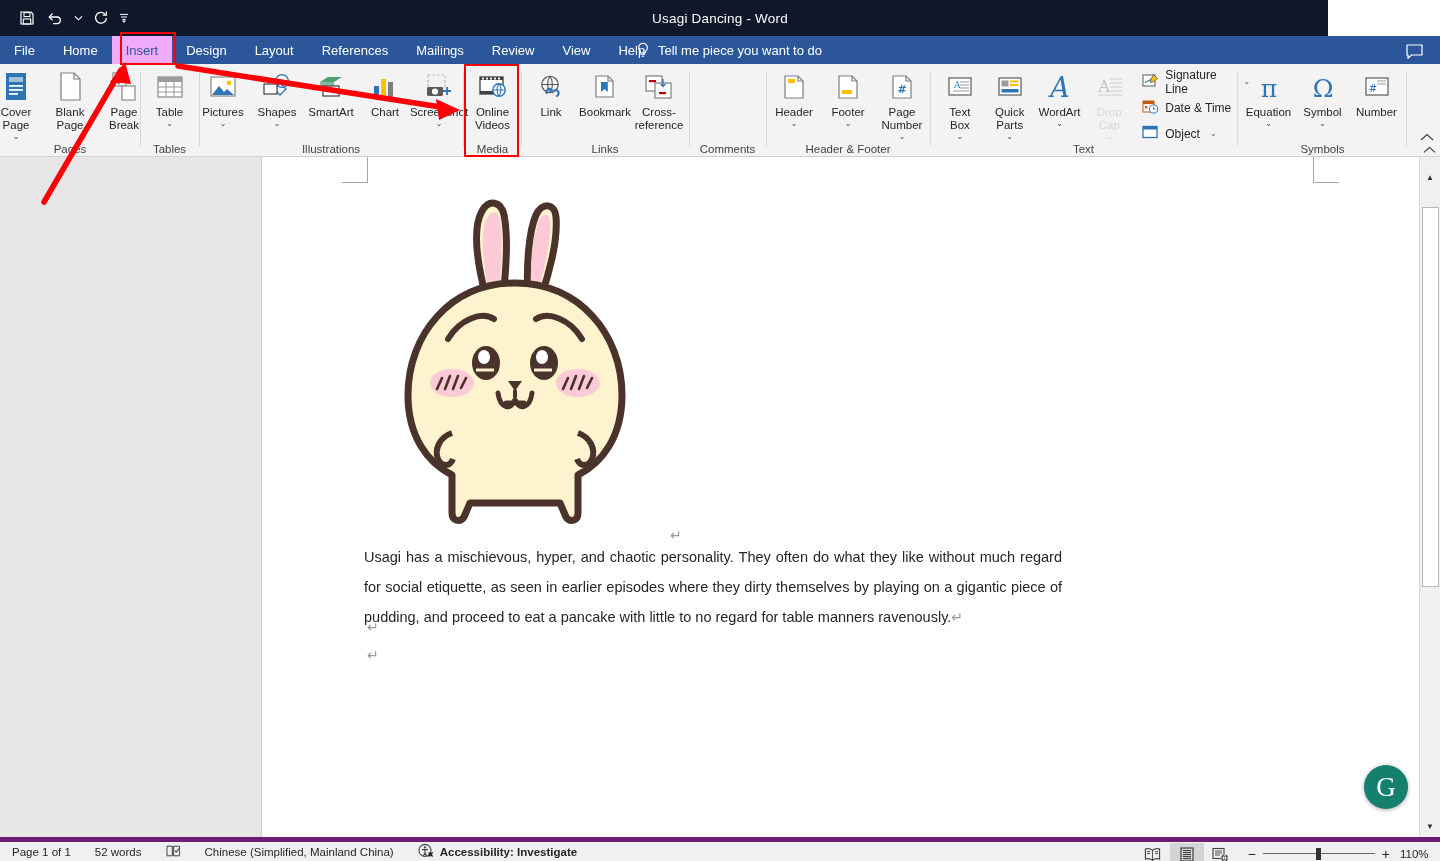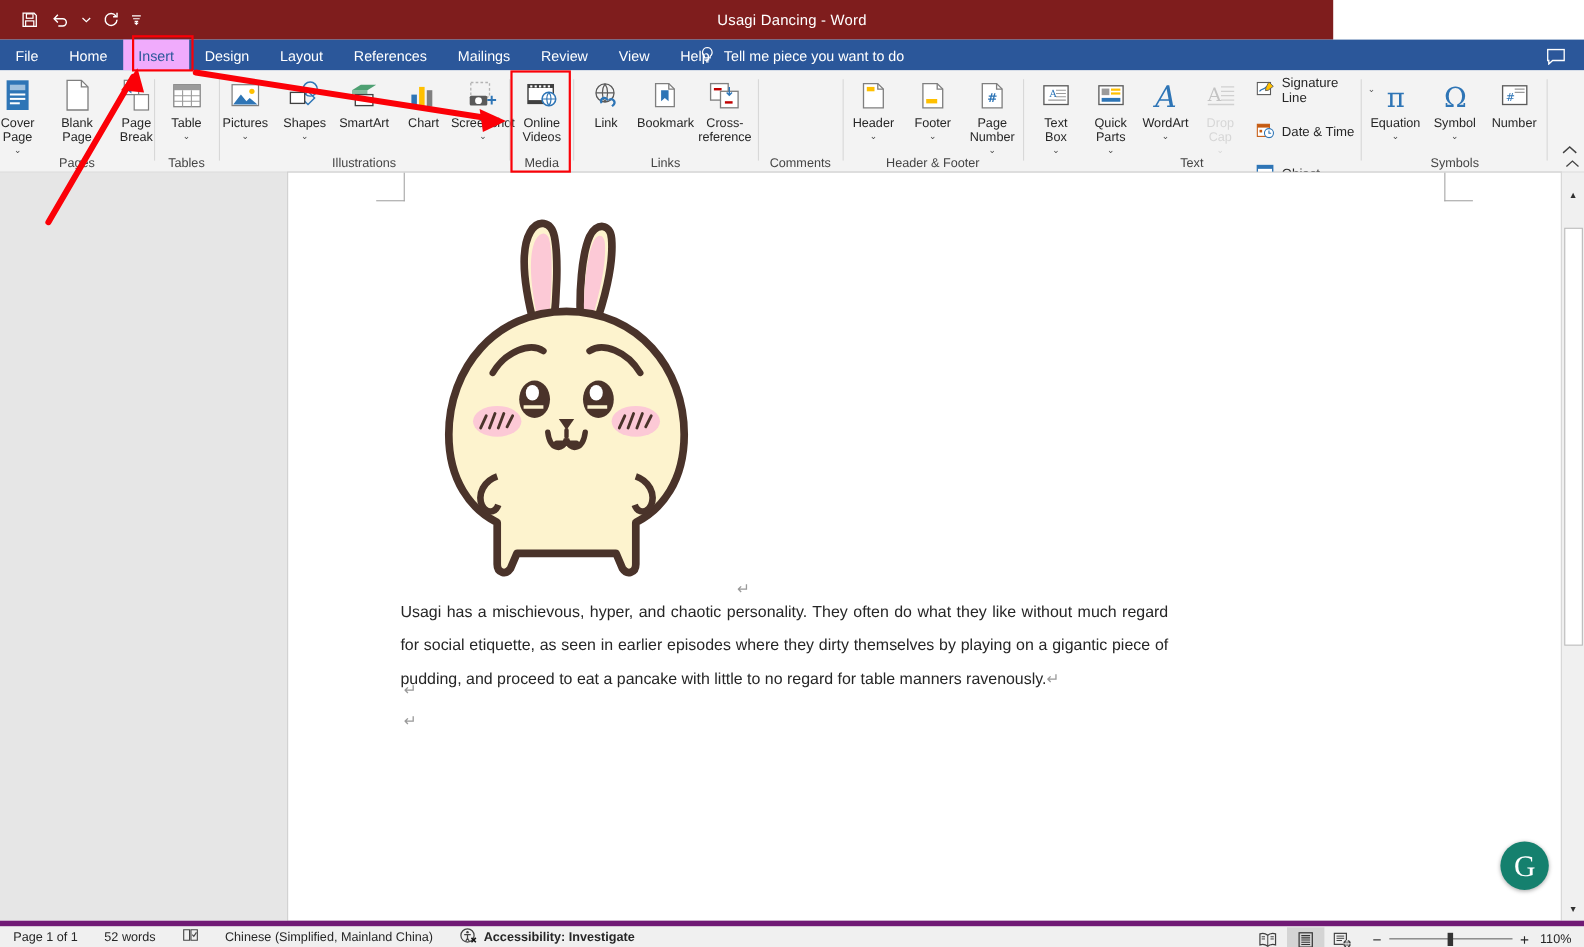--- a/index.html
+++ b/index.html
@@ -6,22 +6,22 @@
   html, body {
     width: 1440px; height: 861px;
     font-family: "Liberation Sans", sans-serif;
     overflow: hidden;
     background: #ffffff;
   }
   #app { position: relative; width: 1440px; height: 861px; }
 
   
   .titlebar {
-    position: absolute; left: 0; top: 0; width: 1212px; height: 36px;
-    background: #7f1d1d; color: #ffffff;
+    position: absolute; left: 0; top: 0; width: 1328px; height: 36px;
+    background: #0f172a; color: #ffffff;
   }
   .qat { position: absolute; left: 14px; top: 0; height: 36px; display: flex; align-items: center; gap: 2px; }
   .qat-btn {
     width: 26px; height: 26px; display: flex; align-items: center; justify-content: center;
     color: #fff; font-size: 15px; line-height: 1;
   }
   .qat-btn.small { width: 16px; font-size: 11px; }
   .title-text {
     position: absolute; left: 0; top: 0; width: 1440px; height: 36px;
     display: flex; align-items: center; justify-content: center;
@@ -517,21 +517,21 @@
           <span class="ic">
             <svg width="30" height="30" viewBox="0 0 30 30">
                 <text x="4" y="19" font-family="DejaVu Serif" font-size="17" fill="#8a8a8a">A</text>
                 <path d="M16 6h12M16 10h12M16 14h12M16 18h12M4 22h24" stroke="#a6a6a6" stroke-width="1.2"></path>
               </svg>
           </span>
           <span class="lb" style="color:#b4b4b4;">Drop
 Cap</span>
           <span class="cv" style="color:#b4b4b4;">⌄</span>
         </div>
-        <div style="display:flex;flex-direction:column;justify-content:flex-start;padding-top:6px;padding-left:6px;gap:15px;">
+        <div style="display:flex;flex-direction:column;justify-content:flex-start;padding-top:6px;padding-left:6px;gap:3px;">
           <div class="rsmall">
             <span>
               <svg width="17" height="15" viewBox="0 0 17 15">
                   <rect x="1" y="2" width="12" height="11" fill="#fff" stroke="#5a5a5a" stroke-width="1"></rect>
                   <path d="M3 10c2-3 4-1 6-4" stroke="#2e75b6" stroke-width="1.1" fill="none"></path>
                   <path d="M11.5 1.5 15.5 5.5 11 9l-2.6.4.4-2.6z" fill="#ffc000" stroke="#5a5a5a" stroke-width=".8"></path>
                 </svg>
             </span>
             <span>Signature Line</span>
             <span class="cv">⌄</span>

